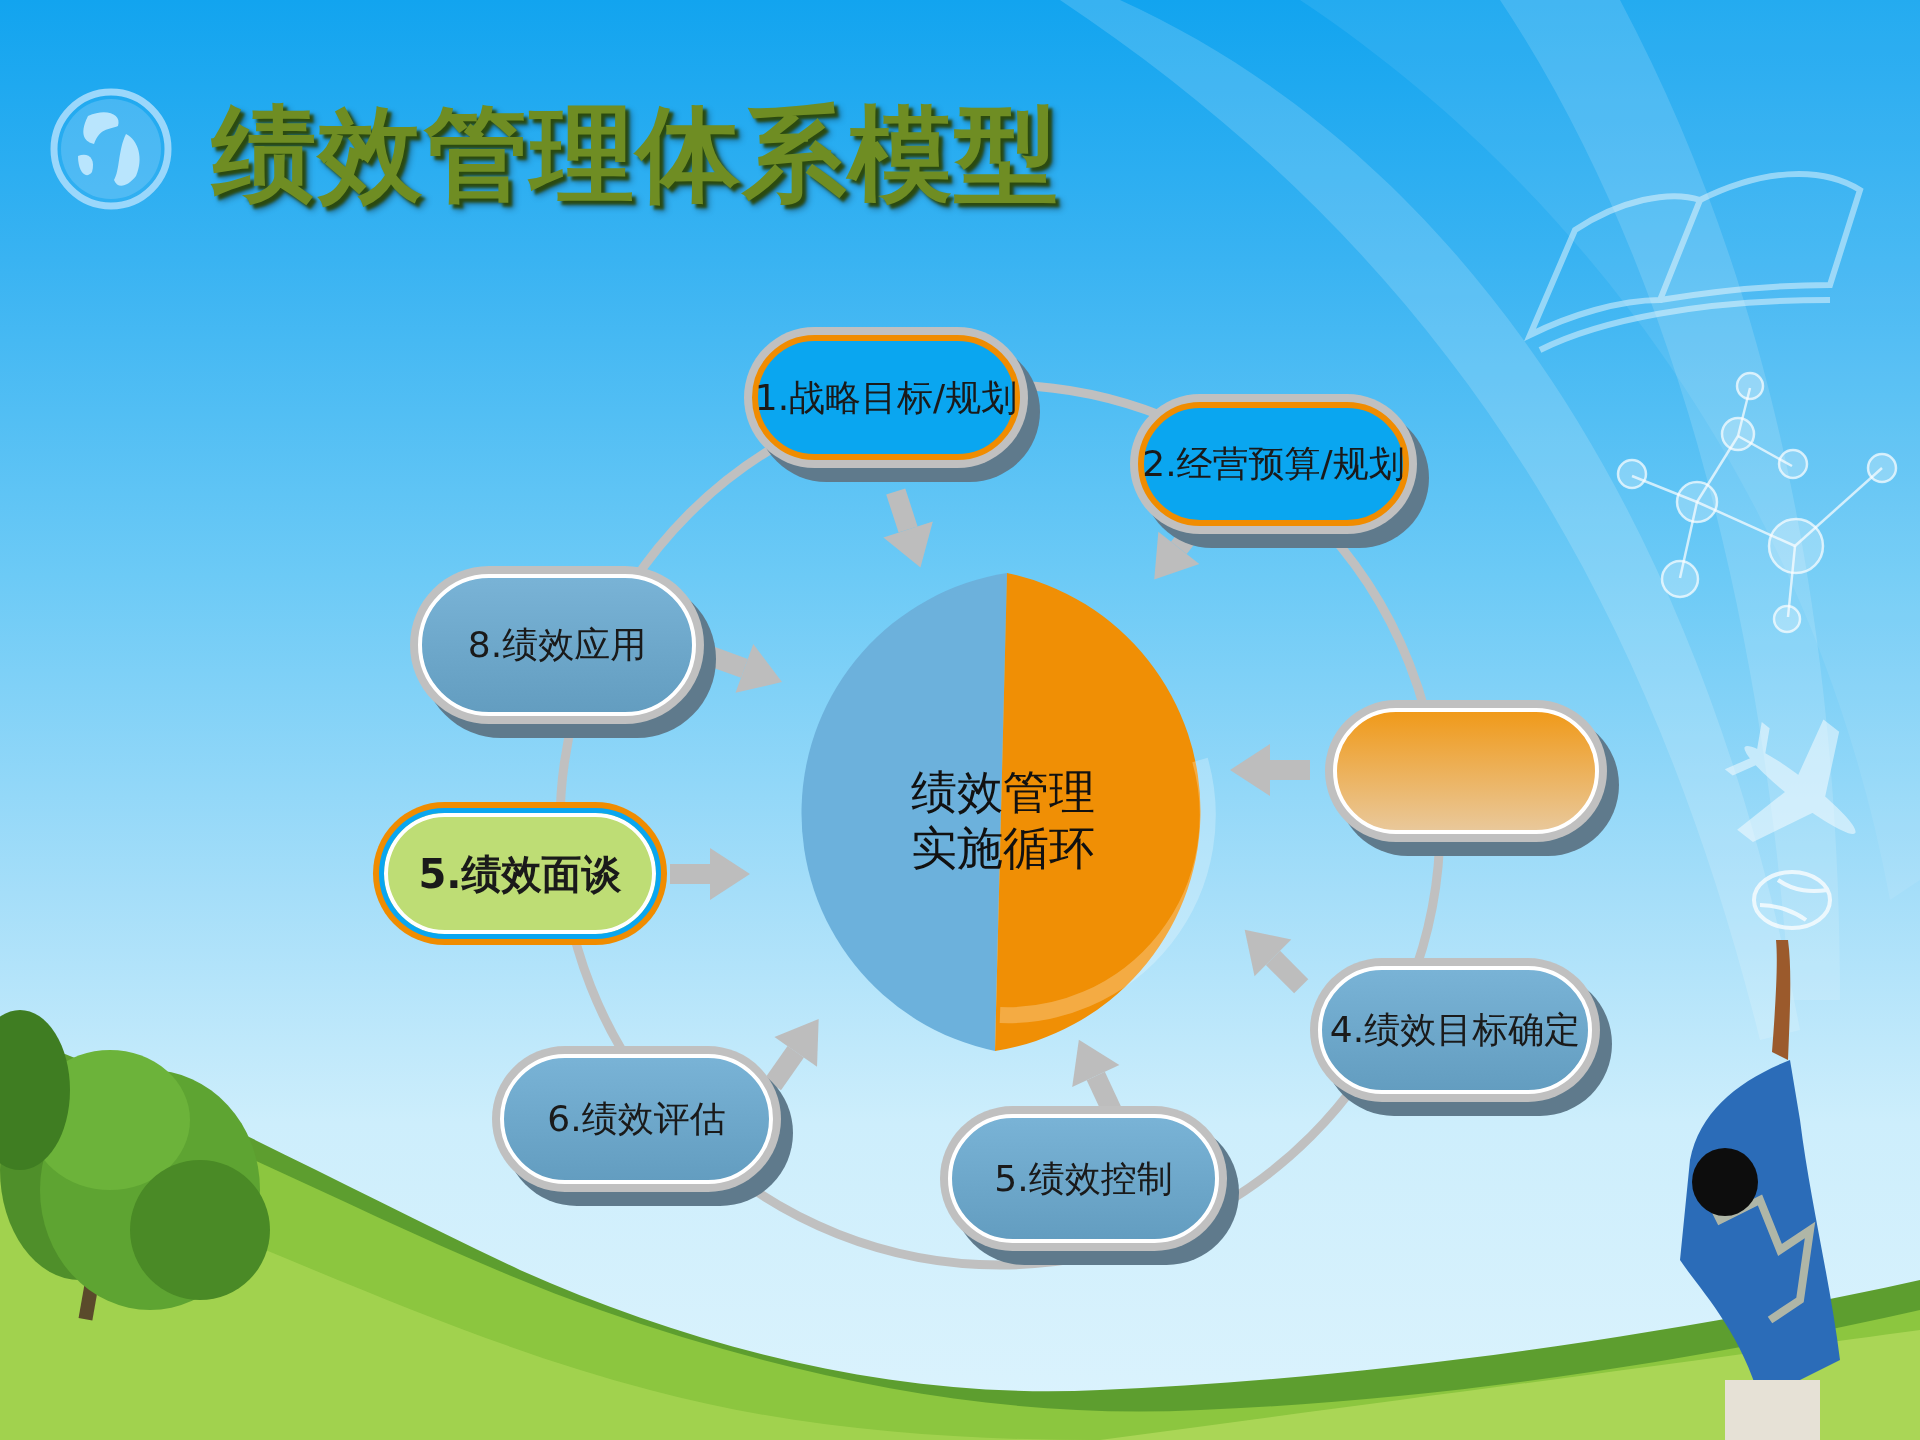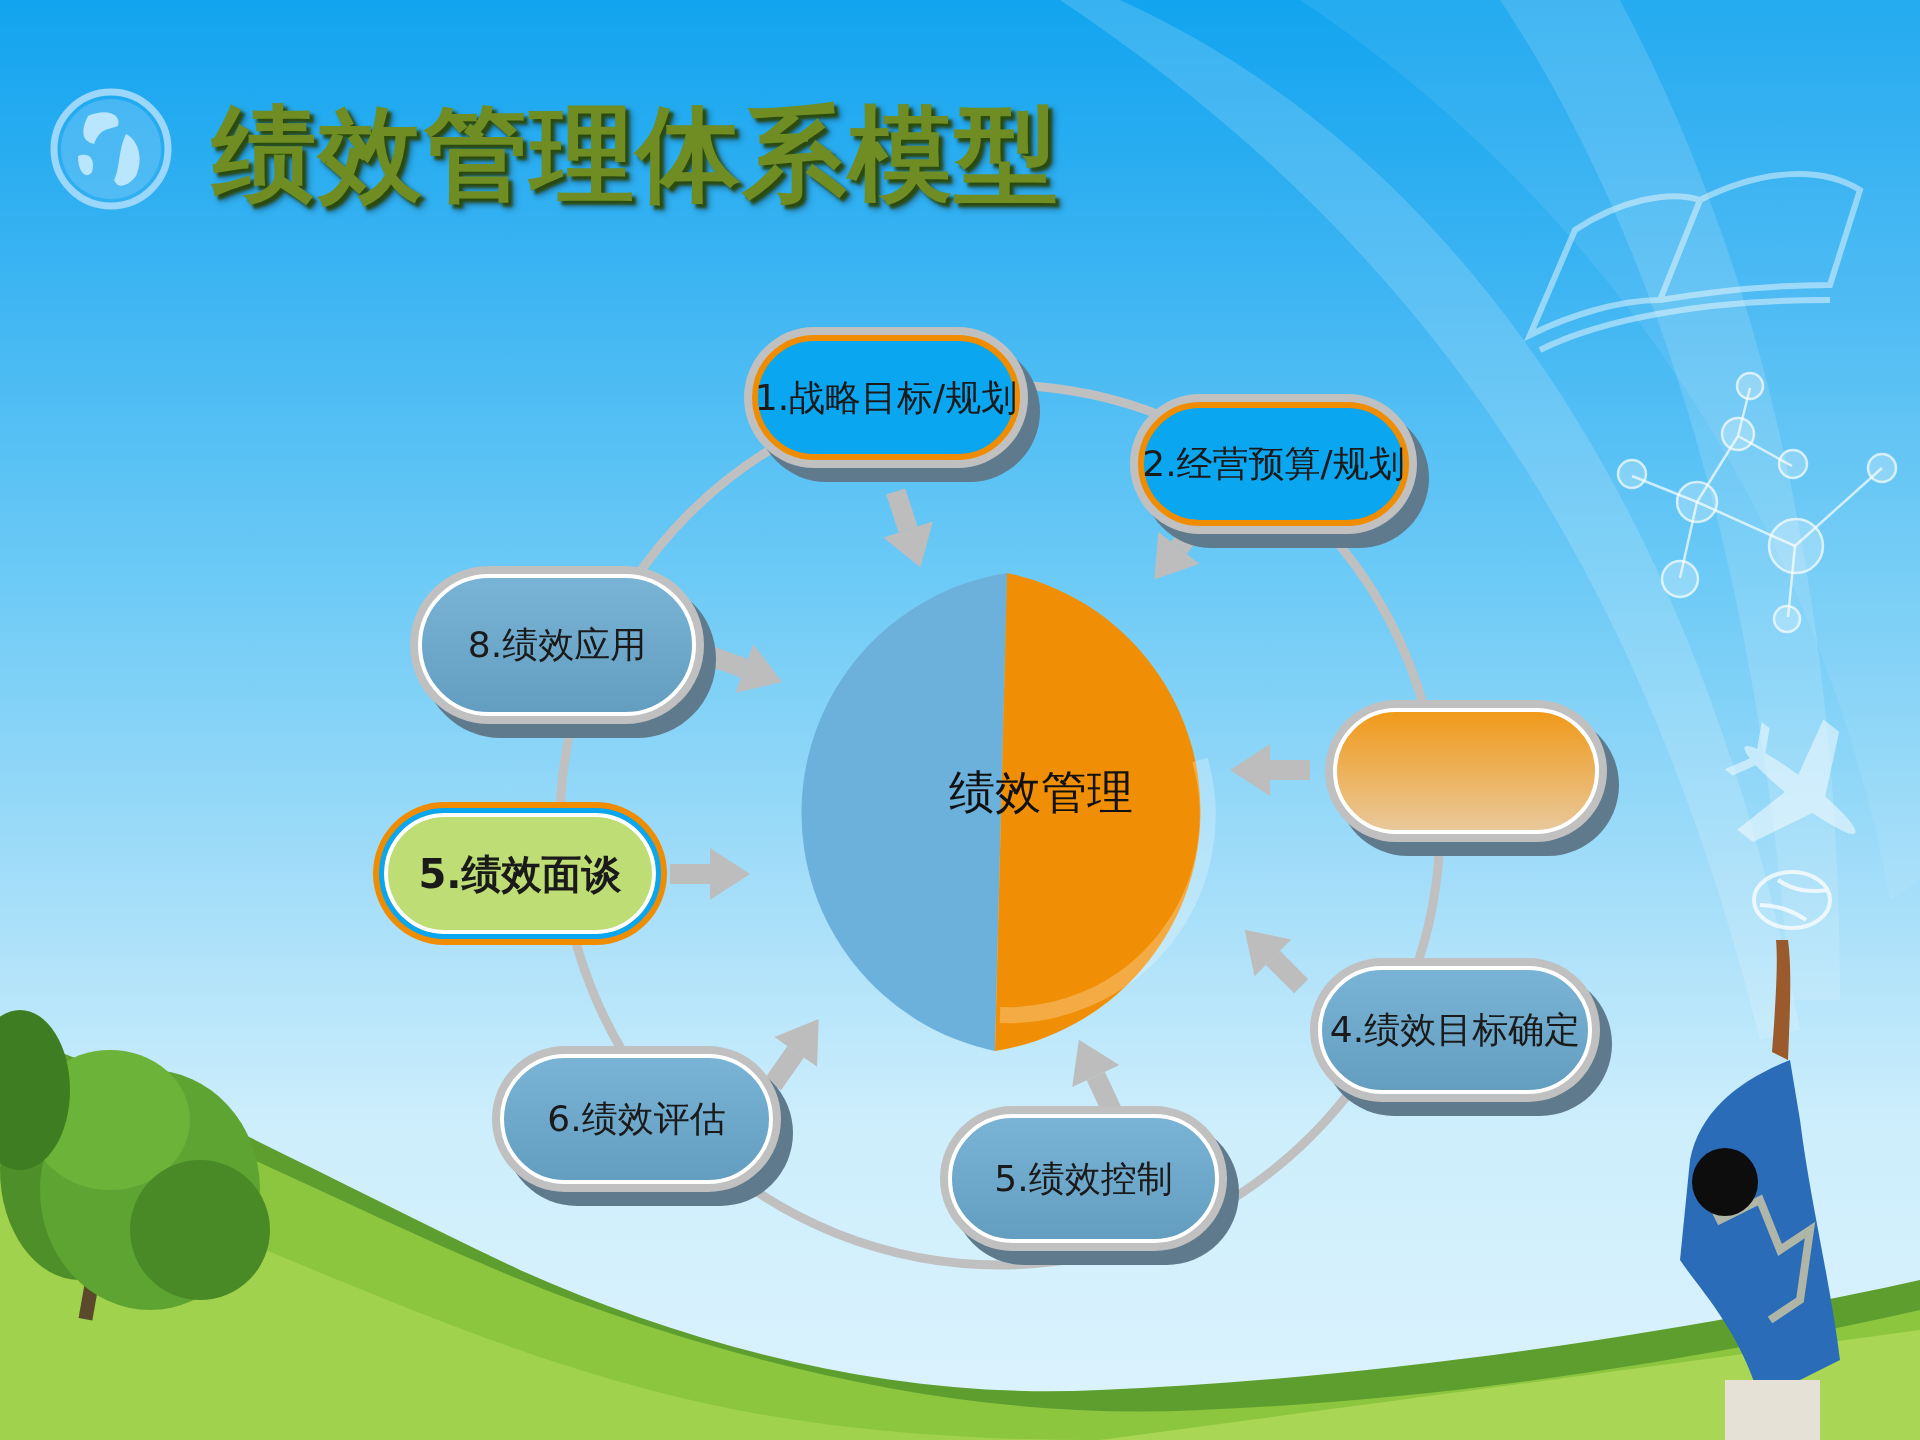--- a/index.html
+++ b/index.html
@@ -12,21 +12,21 @@
     text-align:center;color:#1a1a1a;font-size:36px;line-height:1.2;}
   .node .shadow{position:absolute;left:12px;top:14px;right:-12px;bottom:-14px;border-radius:9999px;background:#5f7a8c;z-index:0;}
   .node .outer{position:absolute;inset:0;border-radius:9999px;background:#c0c0c0;z-index:1;}
   .node .inner{position:absolute;border-radius:9999px;z-index:2;}
   .node .label{position:relative;z-index:3;white-space:nowrap;}
   .blue .inner{inset:8px;border:4px solid #fff;background:linear-gradient(180deg,#79b3d6,#639dc0);}
   .orangeRing .inner{inset:8px;border:6px solid #f08c00;background:#0aa6f0;}
   .kpi .inner{inset:8px;border:4px solid #fff;background:linear-gradient(180deg,#f09a1a,#e9c89a);}
   .green .outer{background:#f08c00;}
   .green .inner{inset:6px;border:5px solid #0aa6f0;background:#bedd75;box-shadow:inset 0 0 0 4px #fff;}
-  .center-label{position:absolute;left:873px;top:764px;width:260px;text-align:right;font-size:46px;line-height:56px;color:#111;}
+  .center-label{position:absolute;left:873px;top:764px;width:260px;text-align:center;font-size:46px;line-height:56px;color:#111;}
 </style>
 </head>
 <body>
 
 <svg class="bg" viewBox="0 0 1920 1440" xmlns="http://www.w3.org/2000/svg">
 
   <path d="M1120 0 C1450 150 1700 500 1800 1030 L1760 1040 C1640 560 1420 240 1060 0 Z" fill="#ffffff" opacity="0.16"></path>
   <path d="M1500 0 C1700 300 1770 700 1790 1000 L1840 1000 C1840 650 1780 300 1620 0 Z" fill="#ffffff" opacity="0.14"></path>
   <path d="M1300 0 C1600 200 1820 520 1890 900 L1920 880 L1920 0 Z" fill="#ffffff" opacity="0.08"></path>
 
@@ -151,20 +151,21 @@
 
     <g>
       <path d="M1007 573 A243 243 0 0 0 995 1051 Z" fill="#6cb1dc"></path>
       <path d="M1007 573 A243 243 0 0 1 995 1051 Z" fill="#f08f05"></path>
       <path d="M1200 760 A200 200 0 0 1 1000 1015" fill="none" stroke="#ffffff" stroke-opacity="0.25" stroke-width="16"></path>
     </g>
   </svg>
 
   <div class="center-label">
     <div>绩效管理</div>
+    <div>实施循环</div>
   </div>
 
   <div class="node orangeRing" style="left:744px;top:327px;width:284px;height:141px;">
     <div class="shadow"></div>
       <div class="outer"></div>
       <div class="inner"></div>
     <span class="label">1.战略目标/规划</span>
   </div>
 
   <div class="node orangeRing" style="left:1130px;top:394px;width:287px;height:140px;">

